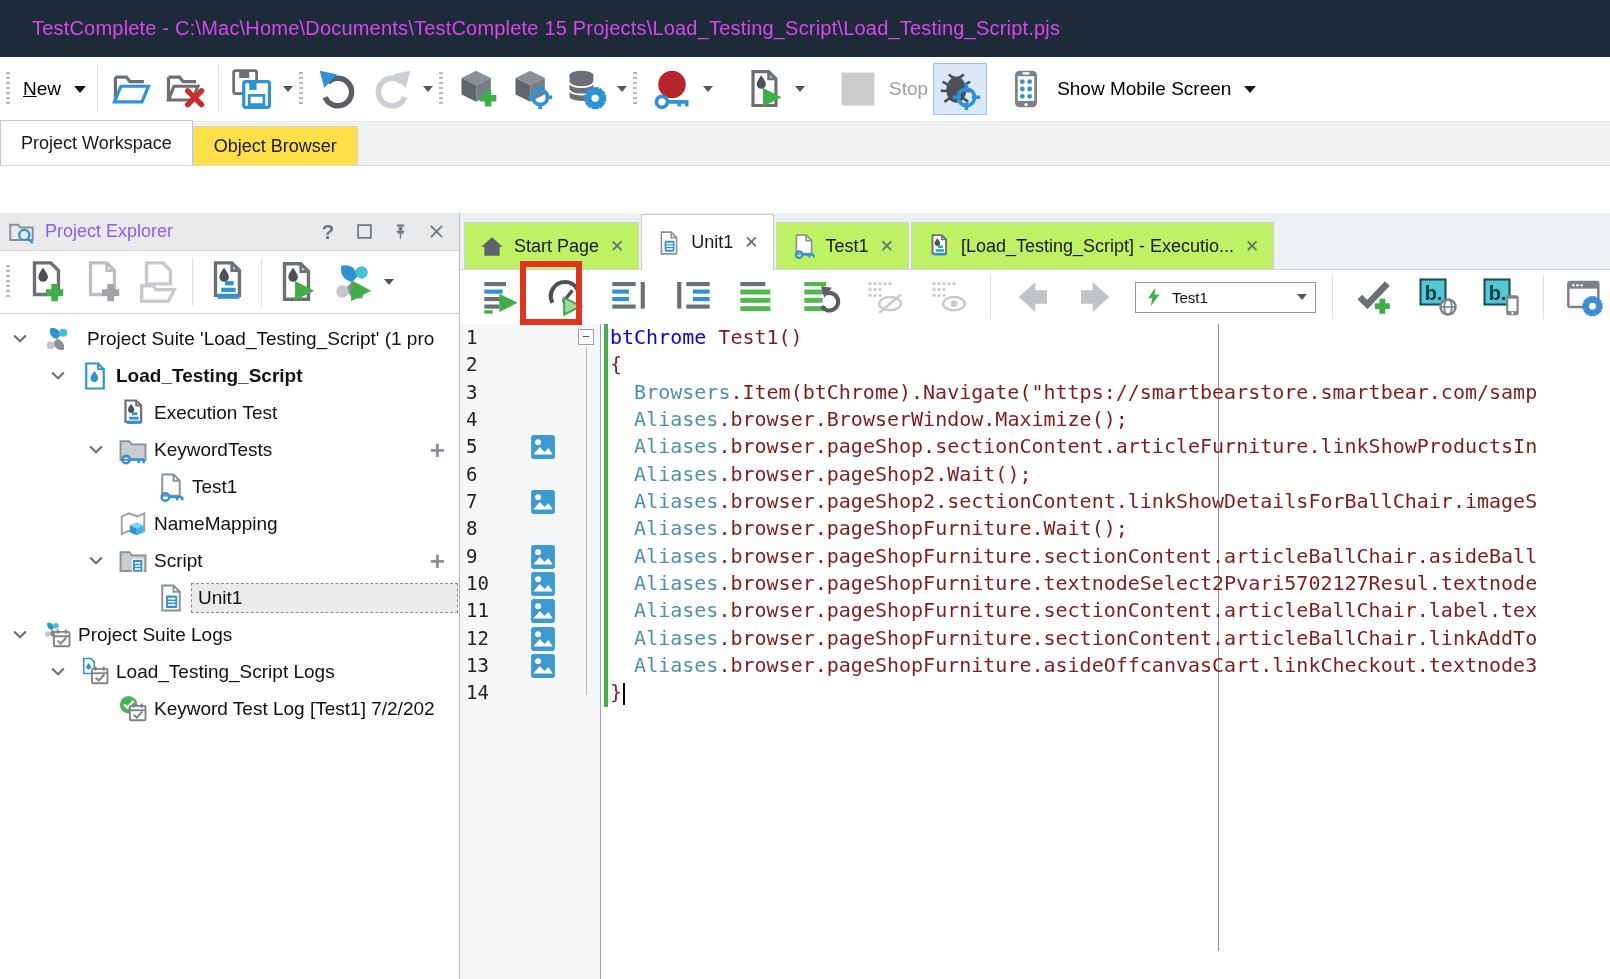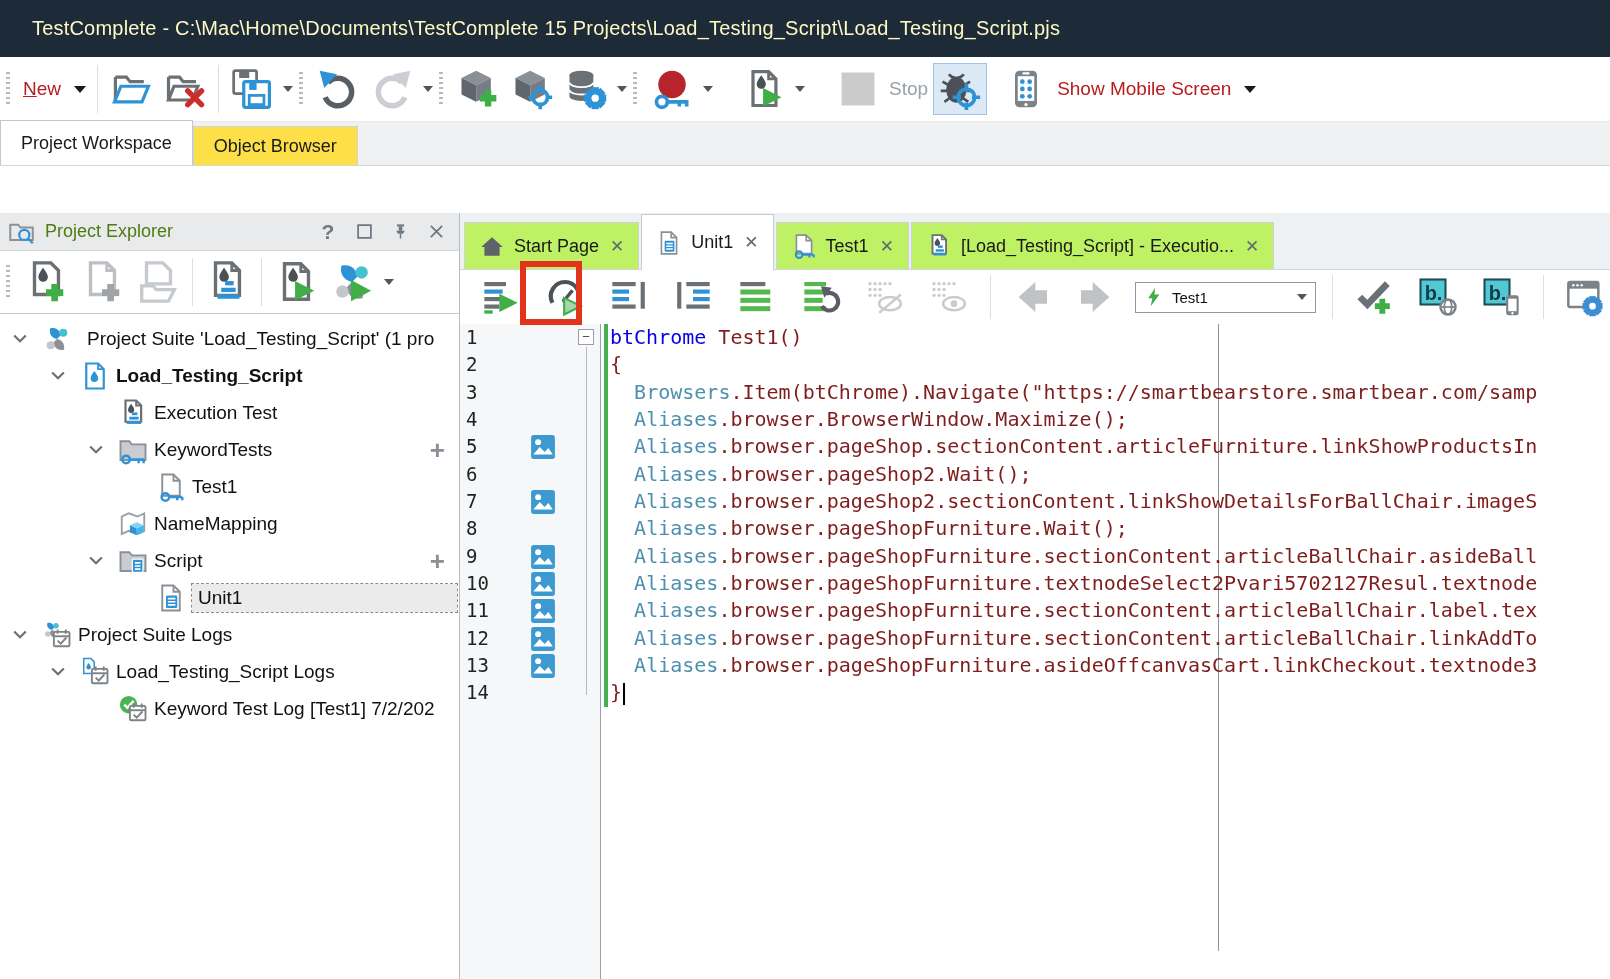--- a/index.html
+++ b/index.html
@@ -2,59 +2,59 @@
 <html><head>
 <meta charset="utf-8">
 <style>
   * { margin:0; padding:0; box-sizing:border-box; }
   html,body { width:1610px; height:979px; overflow:hidden; background:#fff;
     font-family:"Liberation Sans", sans-serif; -webkit-font-smoothing:antialiased; }
   #app { position:relative; width:1610px; height:979px; background:#fff; }
 
   
   #titlebar { height:57px; background:#1d2b39; display:flex; align-items:center; padding-left:16px; gap:16px; }
-  #titlebar .title-text { color:#fef9c3; font-size:20px; letter-spacing:.2px; white-space:nowrap; }
+  #titlebar .title-text { color:#d946ef; font-size:20px; letter-spacing:.2px; white-space:nowrap; }
 
   
   #menubar { height:46px; background:#fff; display:flex; align-items:center; padding-left:6px; }
   .grip { width:4px; height:34px; margin:0 8px 0 2px;
     background:repeating-linear-gradient(to bottom,#b3b9be 0 2px,transparent 2px 5px); }
   .menu-item { font-size:19px; color:#141414; padding:4px 12px; cursor:default; white-space:nowrap; }
   .menu-item u { text-decoration:underline; text-underline-offset:2px; }
   .caret { width:0; height:0; border-left:6px solid transparent; border-right:6px solid transparent;
     border-top:7px solid #1a1a1a; display:inline-block; }
   .caret.small { border-left-width:5px; border-right-width:5px; border-top-width:6px; border-top-color:#555; }
   .caret-btn { padding:6px 4px; display:flex; align-items:center; background:none; border:none; }
 
   
   #main-toolbar { height:65px; background:#fff; display:flex; align-items:center; padding-left:4px;
     border-bottom:1px solid #e7e9ea; }
   .sep { width:1px; height:48px; background:#dcdfe2; margin:0 6px; }
   .tbtn { display:flex; align-items:center; gap:9px; background:none; border:1px solid transparent;
     padding:3px 4px; font-family:inherit; }
-  .tbtn .lbl { font-size:19px; color:#b91c1c; white-space:nowrap; }
+  .tbtn .lbl { font-size:19px; color:#000000; white-space:nowrap; }
   .tbtn.disabled .lbl { color:#9aa0a5; }
   .tbtn.highlighted { background:#dbe9f6; border:1px solid #9dc3e6; }
   .ic { display:block; }
 
   
   #ws-tabs { height:44px; background:#f0f1f2; display:flex; align-items:flex-end; border-bottom:1px solid #d3d7da; }
   .ws-tab { font-size:18px; color:#1a1a1a; padding:0 20px; display:flex; align-items:center; white-space:nowrap; }
   .ws-tab.active { background:#fff; height:45px; border:1px solid #c3c8cc; border-bottom:none; z-index:2; }
   .ws-tab.inactive { background:#fde047; height:39px; border:1px solid #d0d4d7; border-bottom:none; }
 
   
   #main { position:absolute; top:213px; left:0; right:0; bottom:0; display:flex; }
   #left-panel { width:460px; min-width:460px; border-right:1px solid #b8bdc1; display:flex; flex-direction:column; background:#fff; }
   #right-panel { flex:1; display:flex; flex-direction:column; background:#fff; position:relative; overflow:hidden; }
 
   
   #pe-header { height:38px; background:#e9eaeb; border-bottom:1px solid #d2d4d6; display:flex; align-items:center;
     padding:0 10px 0 8px; gap:10px; }
-  #pe-header .pe-title { font-size:18px; color:#4d7c0f; flex:1; }
+  #pe-header .pe-title { font-size:18px; color:#8b5cf6; flex:1; }
   .hbtn { background:none; border:none; display:flex; align-items:center; justify-content:center;
     width:26px; height:26px; font-size:21px; font-weight:bold; color:#6e7883; font-family:inherit; }
   #pe-toolbar { height:62px; background:#fff; display:flex; align-items:center; padding-left:4px; }
   #pe-tree { flex:1; border-top:1px solid #c9cdd0; padding-top:6px; overflow:hidden; position:relative; }
   .tree-row { height:37px; display:flex; align-items:center; position:relative; font-size:19px; color:#111; }
   .tree-caret { position:absolute; width:22px; height:22px; }
   .tree-icon { position:absolute; width:30px; height:30px; }
   .tree-label { position:absolute; white-space:nowrap; }
   .tree-label.bold { font-weight:bold; }
   .tree-label.sel { background:#ebebeb; outline:1px dashed #8a8a8a; padding:3px 6px; right:2px; }

